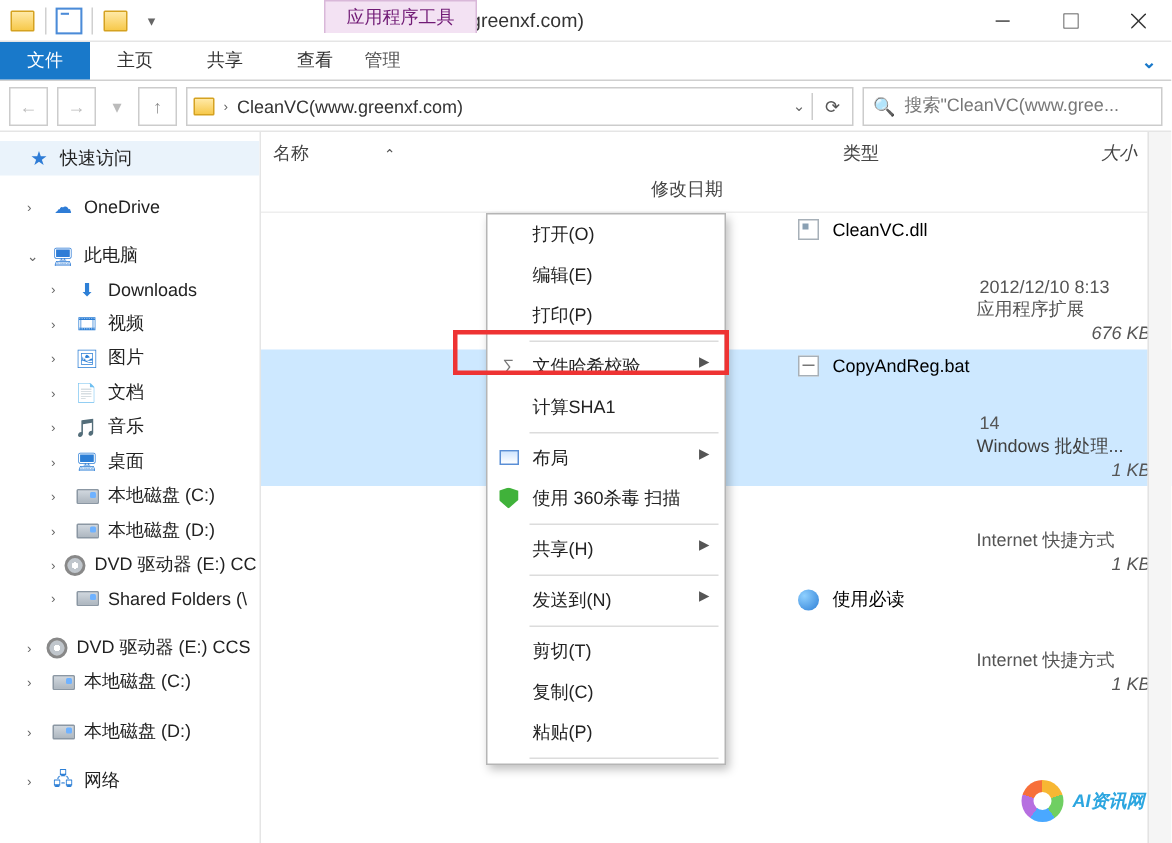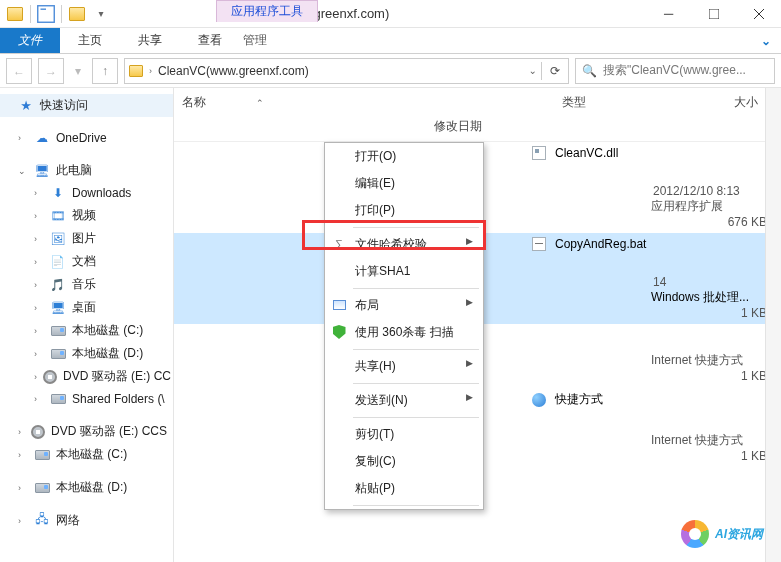--- a/index.html
+++ b/index.html
@@ -4,29 +4,29 @@
 <style>
 * { margin:0; padding:0; box-sizing:border-box; font-family:"Microsoft YaHei","Segoe UI",sans-serif; font-size:12px; }
 body { width:781px; height:562px; background:#fff; overflow:hidden; position:relative; }
 
 
 .titlebar { height:28px; display:flex; align-items:center; border-bottom:1px solid #e5e5e5; }
 .qatools { display:flex; align-items:center; gap:2px; padding:0 4px; }
 .qa-ico { width:22px; height:22px; display:flex; align-items:center; justify-content:center; }
 .qa-sep { width:1px; height:18px; background:#d0d0d0; margin:0 2px; }
 .folder-ico { width:16px; height:14px; background:linear-gradient(#ffe9a6,#f7c94b); border:1px solid #d5a220; border-radius:1px; }
-.tab-context { position:absolute; left:216px; top:0; height:22px; padding:2px 14px 0; background:#f3e2f3; border:1px solid #d9b8d9; border-bottom:none; font-size:12px; color:#1d4ed8; }
+.tab-context { position:absolute; left:216px; top:0; height:22px; padding:2px 14px 0; background:#f3e2f3; border:1px solid #d9b8d9; border-bottom:none; font-size:12px; color:#701a75; }
 .wtitle { margin-left:110px; color:#333; font-size:13px; }
 .winbtns { margin-left:auto; display:flex; }
 .winbtn { width:45px; height:28px; display:flex; align-items:center; justify-content:center; color:#333; font-size:13px; }
 .winbtn svg { width:10px; height:10px; }
 
 
 .ribbon { height:26px; display:flex; align-items:stretch; border-bottom:1px solid #d0d0d0; }
-.filetab { background:#1979ca; color:#fff; padding:4px 18px; display:flex; align-items:center;font-style:italic; }
+.filetab { background:#1979ca; color:#fff; padding:4px 18px; display:flex; align-items:center; }
 .rtab { padding:4px 18px; display:flex; align-items:center; color:#333; }
 .ribbon-manage { position:absolute; left:216px; top:28px; width:78px; text-align:center; padding:4px 0; color:#555; }
 .helpbtn { margin-left:auto; width:30px; display:flex; align-items:center; justify-content:center; color:#1979ca; font-weight:bold; }
 
 
 .addrrow { height:34px; display:flex; align-items:center; padding:4px 6px; gap:6px; border-bottom:1px solid #e5e5e5; }
 .navsq { width:26px; height:26px; border:1px solid #ccc; display:flex; align-items:center; justify-content:center; color:#888; background:#fff; }
 .navsq.light { color:#bbb; }
 .addrbox { flex:1; height:26px; border:1px solid #ccc; display:flex; align-items:center; padding:0 4px; gap:6px; }
 .crumb { color:#333; }
@@ -50,26 +50,26 @@
 .drive-ico::after{ content:""; position:absolute; right:1px; top:1px; width:4px; height:4px; background:#6fb2ff; border-radius:1px;}
 .dvd-ico { width:14px; height:14px; border:2px solid #888; border-radius:50%; background:radial-gradient(circle,#fff 30%,#c0c6cc 31%); }
 
 
 .files { flex:1; position:relative; }
 .colheads { display:flex; padding:6px 0 6px 8px; color:#444; border-bottom:1px solid #eee; }
 .colheads .sorticon { font-size:9px; color:#555; margin-left:50px; }
 .c-name { width:252px; }
 .c-date { width:128px;margin-top:24px; }
 .c-type { width:130px; }
-.c-size { width:80px; text-align:right; padding-right:14px; }
+.c-size { width:80px; text-align:right; padding-right:14px;font-style:italic; }
 .frow { display:flex; align-items:flex-end; padding:4px 0 4px 8px;flex-direction:column; }
 .frow .fico { width:20px; display:flex; justify-content:center; }
 .frow .c-name{ display:flex; align-items:center; gap:6px; }
 .frow.selected { background:#cde8ff; }
-.frow.selected .c-type{ color:#000000; }
+.frow.selected .c-type{ color:#404040; }
 .fr-date { color:#555; }
 .fr-type,.fr-size { color:#555; }
 .dll-ico { width:14px; height:14px; border:1px solid #a7b0b8; background:#fff; position:relative; }
 .dll-ico::after{content:"";position:absolute;left:2px;top:2px;width:4px;height:4px;background:#8aa0b3;}
 .bat-ico { width:14px; height:14px; border:1px solid #a7b0b8; background:#fff; }
 .bat-ico::after{content:"";position:absolute;width:8px;height:1px;background:#777;margin:5px 0 0 2px;}
 .url-ico { width:14px; height:14px; background:radial-gradient(circle at 30% 30%,#8fd0ff,#2d7fd6); border-radius:50%; }
 
 
 .ctxmenu { position:absolute; left:324px; top:142px; width:160px; background:#fff; border:1px solid #b5b5b5; box-shadow:2px 3px 6px rgba(0,0,0,.25); }
@@ -299,21 +299,21 @@
         <div class="frow">
           <div class="c-date fr-date"></div>
           <div class="c-type fr-type">Internet 快捷方式</div>
           <div class="c-size fr-size">1 KB</div>
         </div>
         <div class="frow">
           <div class="c-name">
             <span class="fico">
               <span class="url-ico"></span>
             </span>
-            <span>快捷方式</span>
+            <span>使用必读</span>
           </div>
           <div class="c-date fr-date"></div>
           <div class="c-type fr-type">Internet 快捷方式</div>
           <div class="c-size fr-size">1 KB</div>
         </div>
       </div>
   </div>
 </div>
 
 <div class="ctxmenu" id="ctxmenu">

